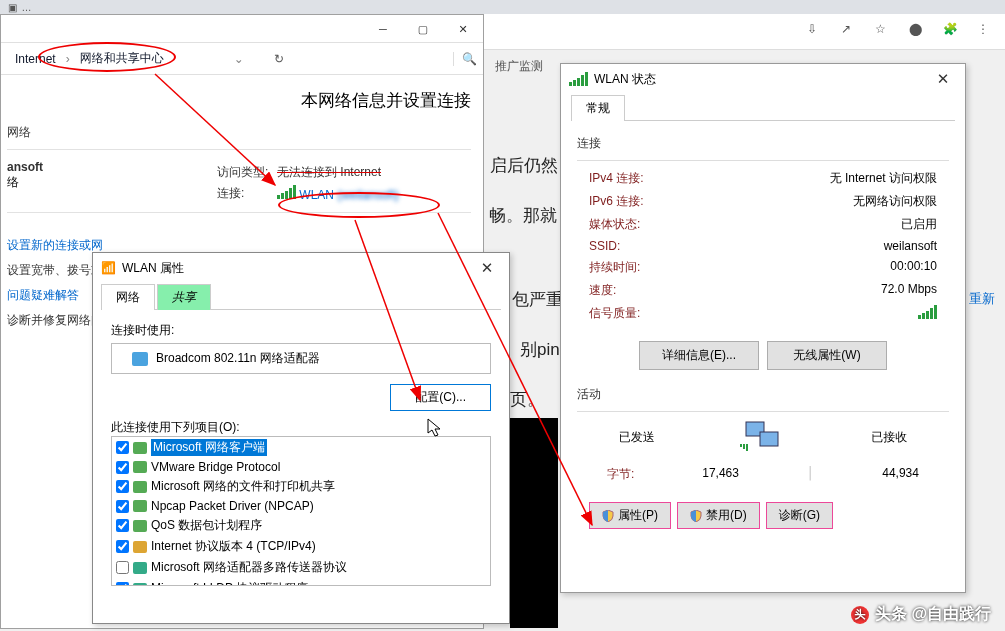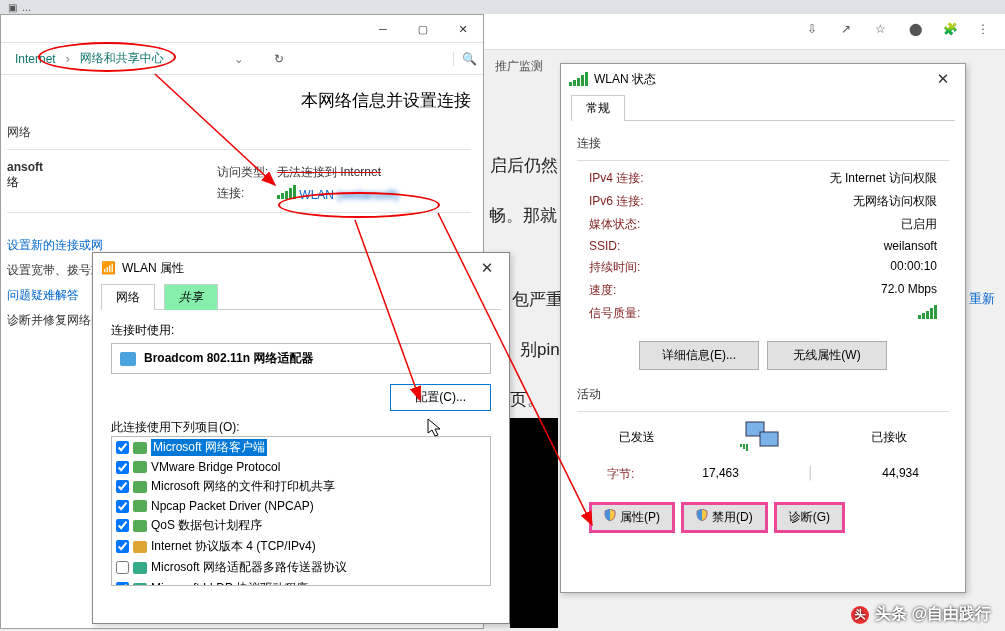--- a/index.html
+++ b/index.html
@@ -11,21 +11,21 @@
   .tab-frag { font-size: 10px; color: #555; display: flex; align-items: center; gap: 4px; overflow: hidden; }
   .toolbar-right { position: absolute; right: 10px; top: 22px; display: flex; gap: 16px; align-items: center; }
   .toolbar-icon { width: 18px; height: 18px; color: #555; }
   .link-right { position: absolute; right: 10px; top: 290px; color: #0066cc; font-size: 13px; }
 
   
   .netcenter { position: absolute; top: 14px; left: 0; width: 484px; height: 615px; background: #fff; border: 1px solid #a0a0a0; }
   .nc-header { height: 28px; display: flex; justify-content: flex-end; border-bottom: 1px solid #e0e0e0; }
   .winbtn { width: 40px; height: 28px; display: flex; align-items: center; justify-content: center; color: #333; font-size: 11px; }
   .nc-addrbar { height: 32px; display: flex; align-items: center; padding: 0 8px; gap: 4px; border-bottom: 1px solid #e0e0e0; }
-  .nc-crumb { color: #0f766e; padding: 2px 6px; }
+  .nc-crumb { color: #0f172a; padding: 2px 6px; }
   .nc-chevron { color: #888; }
   .nc-refresh { margin-left: auto; width: 24px; text-align: center; color: #555; }
   .nc-search { width: 22px; text-align: center; color: #555; border-left: 1px solid #ddd; padding-left: 8px; margin-left: 4px; }
   .nc-body { padding: 14px 12px 0 6px; }
   .nc-title { color: #000000; font-size: 17px; margin-bottom: 12px; text-align: right; }
   .nc-section { color: #333; margin: 8px 0 8px 0; }
   .nc-hr { height: 1px; background: #e2e2e2; margin: 6px 0 10px 0; }
   .nc-net { display: flex; }
   .nc-net-left { width: 210px; }
   .nc-net-left b { color: #333; font-weight: bold; }
@@ -46,24 +46,24 @@
   
   .overlay { position: absolute; top:0; left:0; width:1005px; height:631px; pointer-events:none; }
 
   
   .wlanprop { position: absolute; top: 252px; left: 92px; width: 418px; height: 372px; background: #fff; border: 1px solid #888; box-shadow: 2px 2px 6px rgba(0,0,0,0.2); }
   .dlg-title { height: 30px; display: flex; align-items: center; padding: 0 8px; background: #fff; }
   .dlg-title .ico { margin-right: 6px; color: #2a7; }
   .dlg-title .txt { flex: 1; font-size: 12px; }
   .dlg-close { width: 28px; text-align: center; font-size: 15px; color: #333; }
   .tabs { display: flex; border-bottom: 1px solid #ccc; margin: 0 8px; }
-  .tab { padding: 4px 14px; border: 1px solid #ccc; border-bottom: none; background: #fff; margin-right: 9px; font-size: 12px; position: relative; top: 1px; }
+  .tab { padding: 4px 14px; border: 1px solid #ccc; border-bottom: none; background: #fff; margin-right: 2px; font-size: 12px; position: relative; top: 1px; }
   .tab.inactive { background: #86efac; font-style: italic; }
   .dlg-body { padding: 12px 18px; }
-  .adapter-box { border: 1px solid #bbb; padding: 6px 8px; margin: 4px 0 10px 0; display: flex; align-items: center; font-weight: bold; }
+  .adapter-box { border: 1px solid #bbb; padding: 6px 20px; margin: 4px 0 10px 0; display: flex; align-items: center; }
   .adapter-ico { width: 16px; height: 14px; background: #4aa3df; margin-right: 8px; border-radius: 2px; }
   .btn { border: 1px solid #0078d7; background: #fff; padding: 4px 24px; font-size: 12px; cursor: pointer; }
   .btn-row { display: flex; justify-content: flex-end; margin-bottom: 8px; }
   .items-box { border: 1px solid #bbb; height: 150px; overflow-y: auto; background: #fff; }
   .item-row { display: flex; align-items: center; padding: 2px 4px; gap: 4px; font-size: 12px; }
   .chk { width: 13px; height: 13px; }
   .mini-ico { width: 14px; height: 12px; background: #5a5; display:inline-block; border-radius:2px; }
   .mini-ico.y { background: #dda533; }
   .mini-ico.b { background: #3a8; }
   .item-row.sel span.lbl { background: #0078d7; color: #fff; padding: 0 2px; }
@@ -76,21 +76,21 @@
   .kv .k { color: #7f1d1d; }
   .kv .v { color: #000; }
   .btn-row2 { display: flex; gap: 8px; justify-content: center; margin: 16px 0; }
   .btn2 { border: 1px solid #adadad; background: #e1e1e1; padding: 5px 16px; font-size: 12px; min-width: 120px; cursor: pointer; }
   .act-row { display: flex; justify-content: space-around; align-items: center; margin: 6px 0; }
   .bars { display:inline-flex; align-items:flex-end; gap:1px; height:14px; }
   .bars i { width:3px; background:#2a9d3f; display:inline-block; }
   .bars i:nth-child(1){height:4px} .bars i:nth-child(2){height:6px} .bars i:nth-child(3){height:8px} .bars i:nth-child(4){height:11px} .bars i:nth-child(5){height:14px}
   .hr { height:1px; background:#ddd; margin: 6px 0; }
   .btn-row3 { display:flex; gap:6px; justify-content:flex-start; margin: 16px 0 0 0; padding: 0 12px; }
-  .btn3 { border:3px solid #ec4899; background:#e1e1e1; padding:4px 12px; font-size:12px; display:flex; align-items:flex-start; gap:4px; cursor:pointer; }
+  .btn3 { border:1px solid #ec4899; background:#e1e1e1; padding:4px 12px; font-size:12px; display:flex; align-items:center; gap:4px; cursor:pointer; }
   .shield { width:12px; height:12px; display:inline-block; }
 
   .cursor { position: absolute; width: 16px; height: 20px; pointer-events:none; }
   .watermark { position: absolute; right: 14px; bottom: 6px; font-size: 16px; color: #fff; text-shadow: 0 0 3px #000; font-weight: bold; display:flex; align-items:center; gap:6px; }
   .wm-ico { width:18px; height:18px; background:#e33; border-radius:50%; color:#fff; font-size:11px; display:flex; align-items:center; justify-content:center; }
 
   
   .bgtext { position:absolute; font-size: 17px; color:#222; }
 </style>
 </head>

